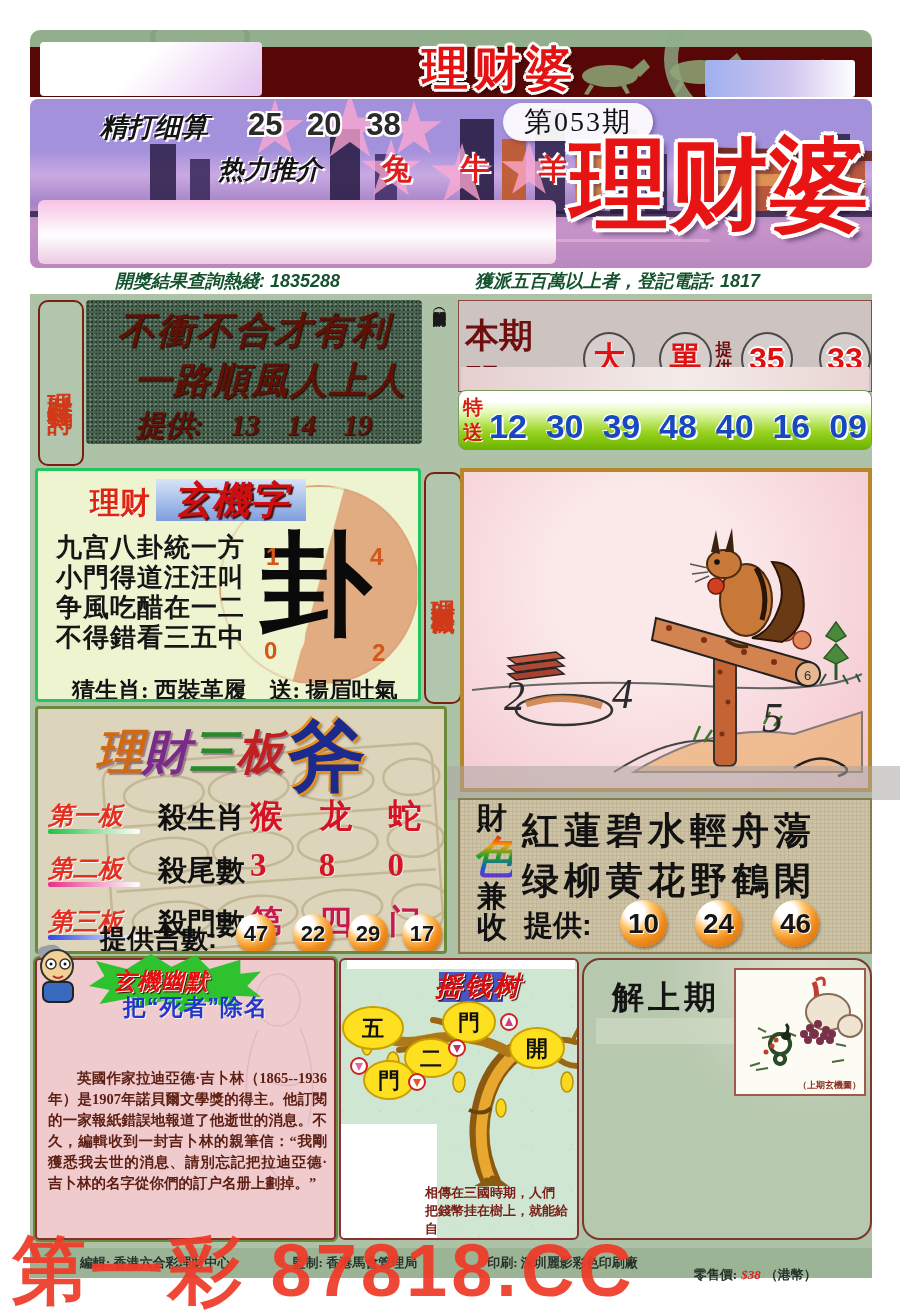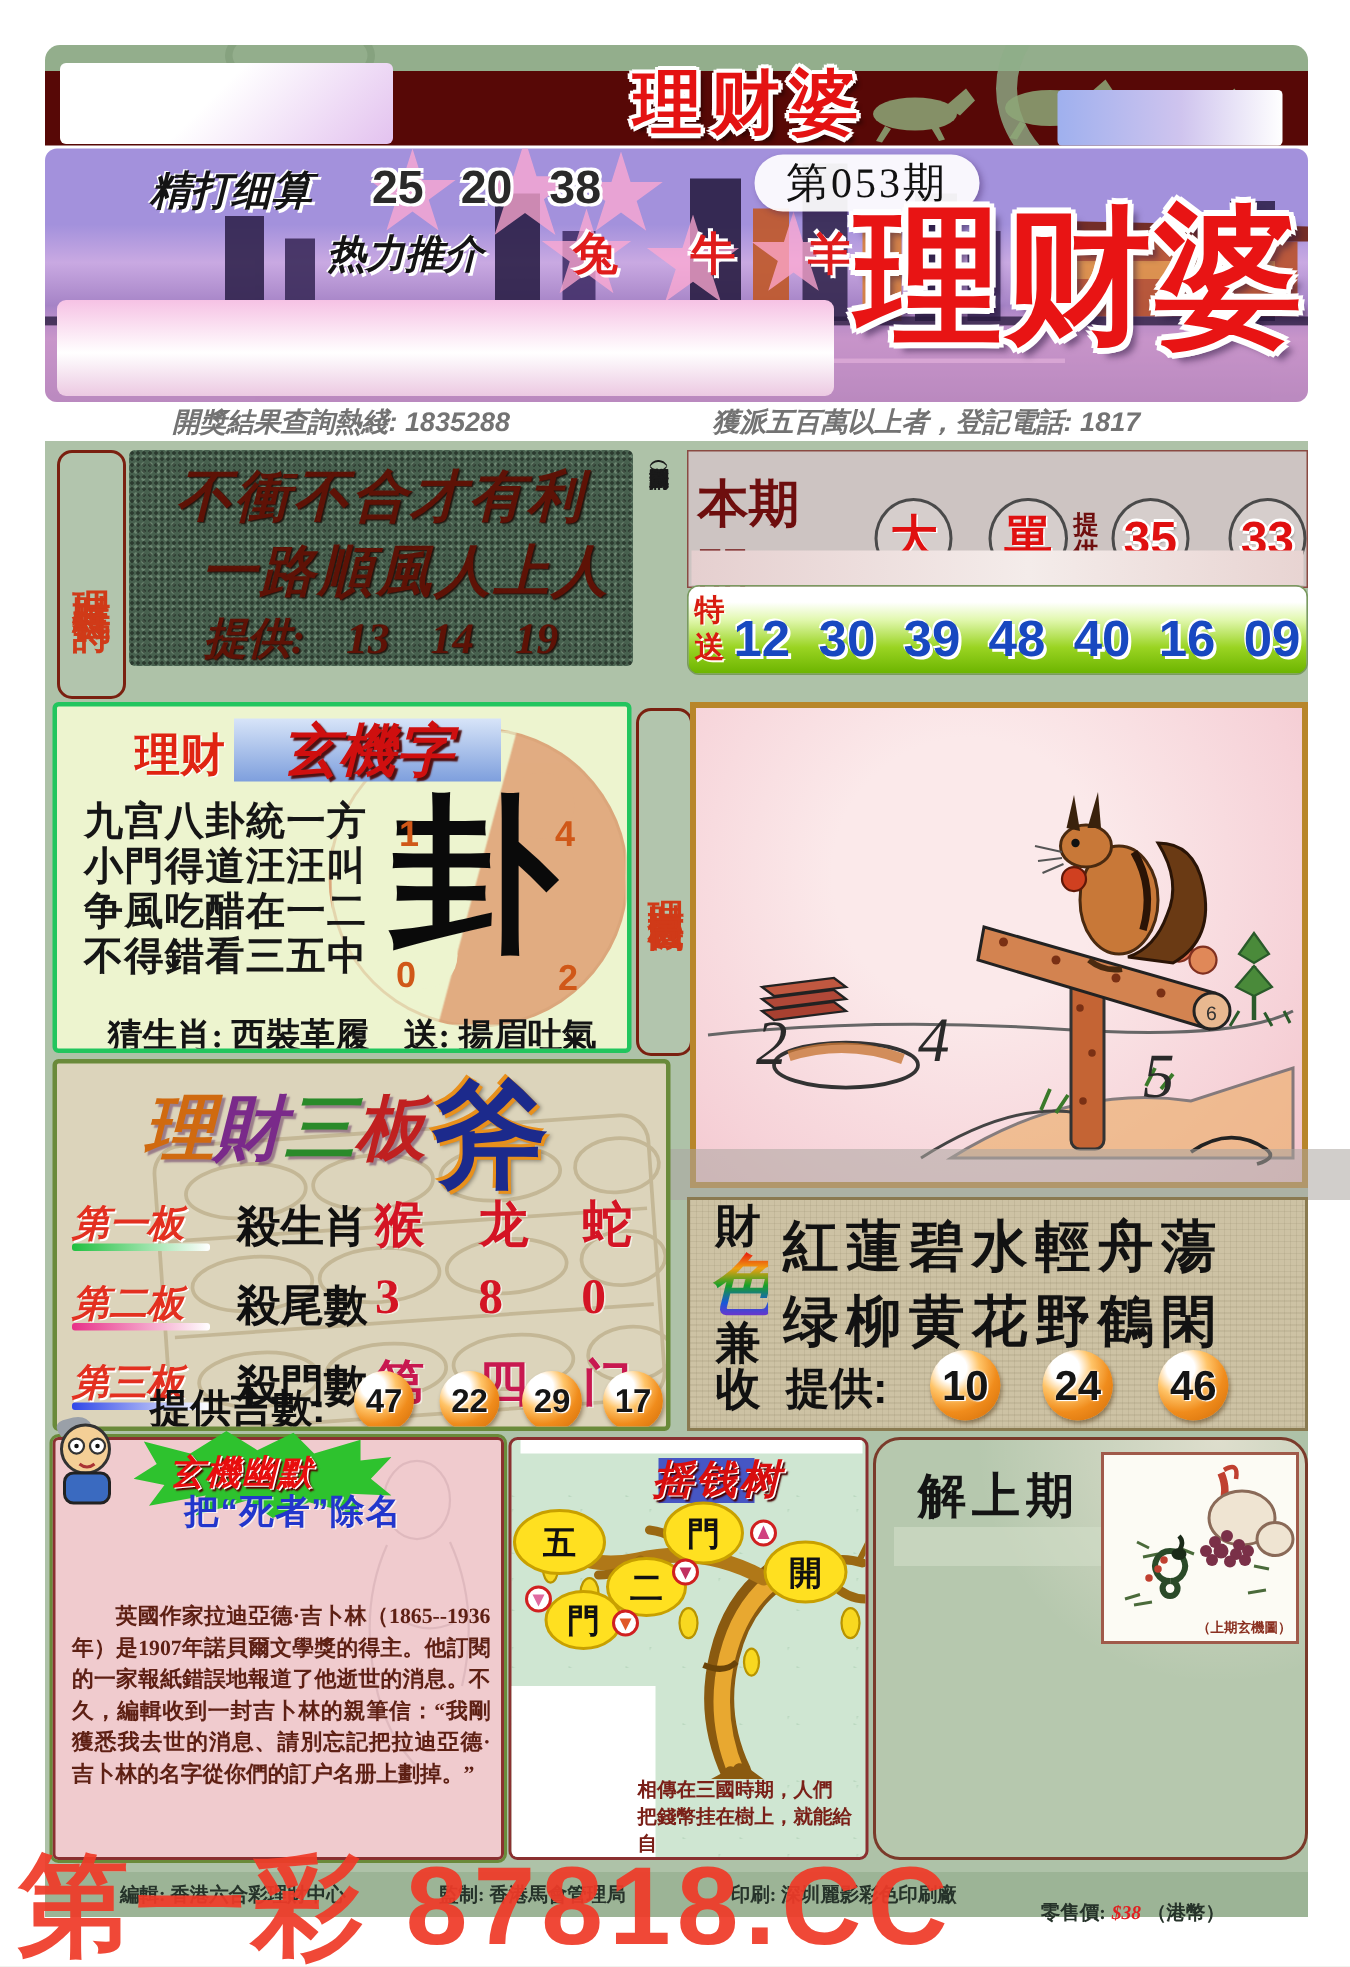--- a/index.html
+++ b/index.html
@@ -37,21 +37,21 @@
           border-radius:19px;display:flex;align-items:center;justify-content:center;
           font-family:"Liberation Serif","DejaVu Serif",serif;font-size:28px;color:#111;letter-spacing:2px;
           box-shadow:2px 2px 4px rgba(60,30,90,.4);}
   .b2-title{position:absolute;left:540px;top:36px;font-size:98px;font-weight:bold;color:#e81414;letter-spacing:2px;line-height:1;
           text-shadow:-4px 0 #fff,4px 0 #fff,0 -4px #fff,0 4px #fff,-3px -3px #fff,3px 3px #fff,3px -3px #fff,-3px 3px #fff,6px 6px 4px rgba(40,20,60,.5);}
   .blank3{left:38px;top:200px;width:518px;height:64px;border-radius:6px;
           background:linear-gradient(180deg,#f6c2e4,#ffffff 55%,#ecc9e2);}
 
   
   .hotline{left:30px;top:268px;width:842px;height:26px;background:#fff;display:flex;align-items:center;
-           color:#737373;font-weight:bold;font-size:18px;font-style:italic;}
+           color:#14532d;font-weight:bold;font-size:18px;font-style:italic;}
   .hotline .l{margin-left:85px;}
   .hotline .r{margin-left:135px;}
 
   
   .content-bg{left:30px;top:294px;width:842px;height:954px;background:#aec2a8;}
 
   
   .vlabel{border:2px solid #7a2010;border-radius:10px;display:flex;align-items:center;justify-content:center;
           writing-mode:vertical-rl;text-orientation:upright;color:#d03a18;font-weight:bold;background:rgba(255,255,255,.06);}
   .tema-label{left:38px;top:300px;width:42px;height:162px;font-size:25px;letter-spacing:4px;}
@@ -87,21 +87,21 @@
           font-size:34px;font-weight:bold;color:#1848c0;text-shadow:2px 2px 0 #fff,-1px -1px 0 #fff;}
 
   
   .xjz{left:35px;top:468px;width:386px;height:234px;background:#edf4cf;border:3px solid #22c55e;border-radius:4px;
        box-sizing:border-box;overflow:hidden;}
   .taiji{position:absolute;left:181px;top:14px;width:200px;height:200px;border-radius:50%;opacity:.75;
        background:linear-gradient(105deg,rgba(0,0,0,0) 49.5%,#dd9468 50%);border:2px solid rgba(200,130,80,.35);box-sizing:border-box;}
   .taiji .dot1{position:absolute;left:118px;top:28px;width:44px;height:44px;border-radius:50%;background:#dd9468;}
   .taiji .dot2{position:absolute;left:40px;top:128px;width:44px;height:44px;border-radius:50%;background:#edf4cf;}
   .xjz-pre{position:absolute;left:52px;top:12px;font-size:30px;font-weight:bold;color:#e02412;text-shadow:1px 1px 0 #fff;}
-  .xjz-head{position:absolute;left:118px;top:8px;width:178px;height:42px;display:flex;align-items:center;justify-content:center;
+  .xjz-head{position:absolute;left:118px;top:8px;width:150px;height:42px;display:flex;align-items:center;justify-content:center;
        background:linear-gradient(180deg,#d7e4f8,#7e9fdd);font-size:38px;font-weight:bold;font-style:italic;color:#cf0f0f;
        text-shadow:2px 2px 1px #501010;}
   .xjz-poem{position:absolute;left:18px;top:62px;font-family:"Liberation Serif","DejaVu Serif",serif;
        font-size:26px;line-height:30px;color:#161616;font-weight:bold;letter-spacing:1px;}
   .xjz-big{position:absolute;left:222px;top:58px;font-size:112px;line-height:1;font-weight:bold;color:#0a0a0a;
        font-family:"Liberation Serif","DejaVu Serif",serif;}
   .xjz-c{position:absolute;font-size:24px;font-weight:bold;color:#d05818;}
   .xjz-hint{position:absolute;left:34px;top:204px;font-family:"Liberation Serif","DejaVu Serif",serif;
        font-size:23px;font-weight:bold;color:#141414;}
 

